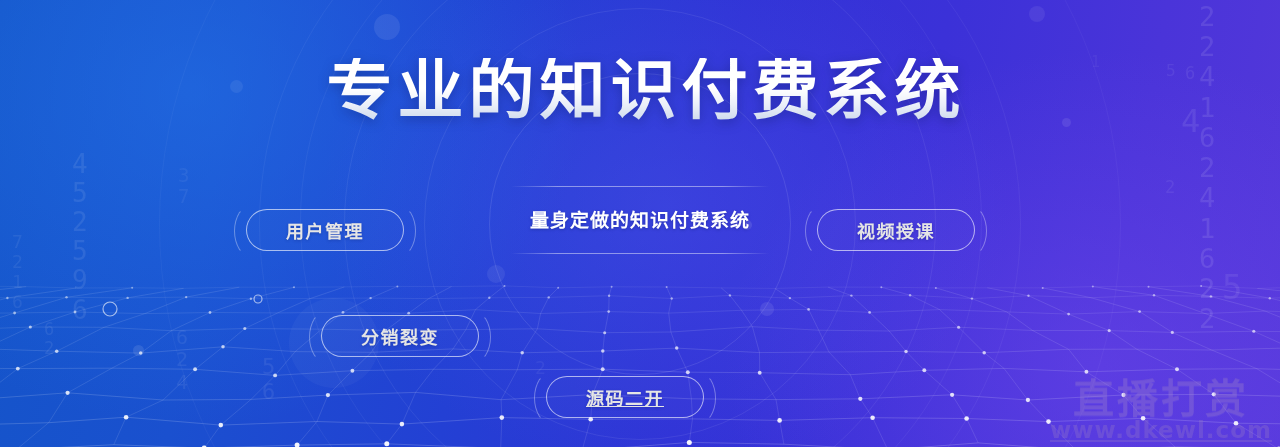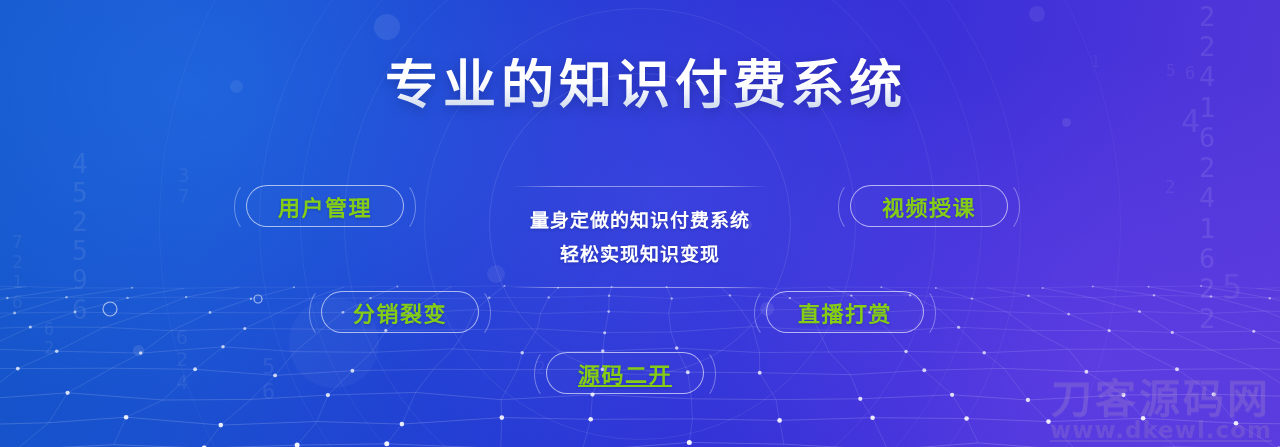--- a/index.html
+++ b/index.html
@@ -102,21 +102,21 @@
   .mesh { position: absolute; left: 0; right: 0; bottom: 0; height: 170px; pointer-events:none; }
 
   
   .content { position: absolute; inset: 0; }
 
   .headline {
     position: absolute;
     left: 12px; right: 0;
     top: 58px;
     text-align: center;
-    font-size: 53px;
+    font-size: 66px;
     font-weight: 700;
     letter-spacing: 5px;
     line-height: 1;
     background: linear-gradient(180deg, #ffffff 0%, #ffffff 46%, #e9eef8 72%, #c9d6ea 100%);
     -webkit-background-clip: text;
     background-clip: text;
     color: transparent;
     -webkit-text-fill-color: transparent;
     filter: drop-shadow(0 3px 6px rgba(8,24,90,.35));
   }
@@ -145,29 +145,30 @@
 
   
   .pill {
     position: absolute;
     height: 42px;
     border: 1px solid rgba(255,255,255,.62);
     border-radius: 21px;
     display: flex;
     align-items: center;
     justify-content: center;
-    color: #84cc16;
-    font-size: 22px;
+    color: #e5e5e5;
+    font-size: 18px;
     font-weight: 700;
     letter-spacing: 1.5px;
     white-space: nowrap;
     box-sizing: border-box;
     padding: 0 22px;
     text-shadow: 0 1px 3px rgba(10,25,95,.3);
     background: rgba(255,255,255,.015);
+    margin-top: 24px;
   }
   
   .pill::before, .pill::after {
     content: "";
     position: absolute;
     top: -5px;
     width: 34px;
     height: 52px;
     border-radius: 50%;
     border: 1px solid rgba(255,255,255,.34);
@@ -181,21 +182,21 @@
     border-bottom-color: transparent;
   }
   .pill::after {
     right: -13px;
     border-left-color: transparent;
     border-top-color: transparent;
     border-bottom-color: transparent;
   }
 
   .pill.p-user   { left: 246px; top: 185px; width: 158px; }
-  .pill.p-video  { left: 850px; top: 185px; width: 158px; }
+  .pill.p-video  { left: 817px; top: 185px; width: 158px; }
   .pill.p-fenxiao{ left: 321px; top: 291px; width: 158px; }
   .pill.p-live   { left: 766px; top: 291px; width: 158px; }
   .pill.p-source { left: 546px; top: 352px; width: 158px; text-decoration: underline; }
 
   
   .watermark {
     position: absolute;
     right: 8px;
     bottom: 4px;
     text-align: center;
@@ -477,30 +478,28 @@
   </svg>
 
   <div class="content">
 
     <div class="headline">专业的知识付费系统</div>
 
     <div class="center-block">
       <div class="rule"></div>
       <div class="lines">
         <div class="line">量身定做的知识付费系统</div>
-        <div class="line">轻松实现知识变现</div>
       </div>
       <div class="rule"></div>
     </div>
 
     <div class="pill p-user">用户管理</div>
     <div class="pill p-video">视频授课</div>
     <div class="pill p-fenxiao">分销裂变</div>
-    <div class="pill p-live">直播打赏</div>
     <div class="pill p-source">源码二开</div>
 
     <div class="watermark">
-      <div class="wm-cn">刀客源码网</div>
+      <div class="wm-cn">直播打赏</div>
       <div class="wm-url">www.dkewl.com</div>
     </div>
 
   </div>
 </div>
 
 </body></html>

